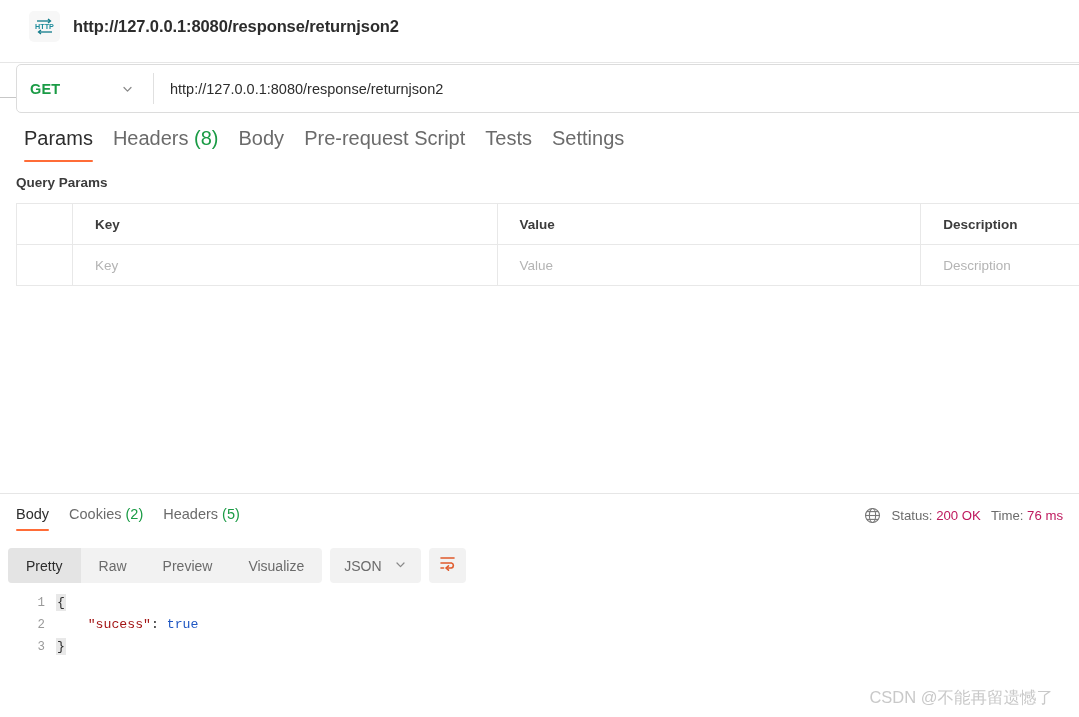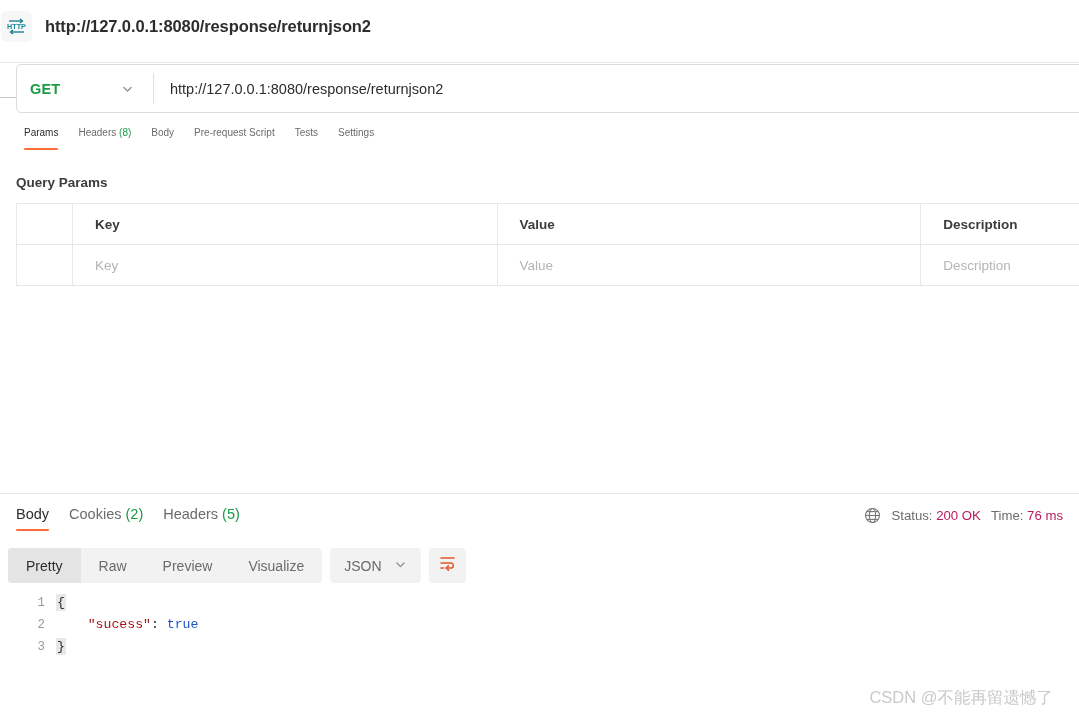--- a/index.html
+++ b/index.html
@@ -19,21 +19,21 @@
     background: #ffffff;
   }
 
   
   .titlebar {
     position: absolute;
     left: 0; top: 0;
     width: 1079px; height: 52px;
     display: flex;
     align-items: center;
-    padding-left: 1px;
+    padding-left: 29px;
   }
   .http-icon {
     width: 31px; height: 31px;
     background: #f7f7f7;
     border-radius: 5px;
     display: flex;
     align-items: center;
     justify-content: center;
     flex: 0 0 auto;
   }
@@ -108,21 +108,21 @@
     position: absolute;
     left: 0; top: 114px;
     width: 1079px; height: 44px;
     display: flex;
     align-items: flex-start;
     padding-left: 14px;
   }
   .tab {
     position: relative;
     padding: 13px 10px 12px 10px;
-    font-size: 10px;
+    font-size: 20px;
     color: #6b6b6b;
     white-space: nowrap;
     cursor: pointer;
   }
   .tab.active { color: #2d2d2d; }
   .tab.active::after {
     content: "";
     position: absolute;
     left: 10px; right: 10px;
     bottom: 0;

